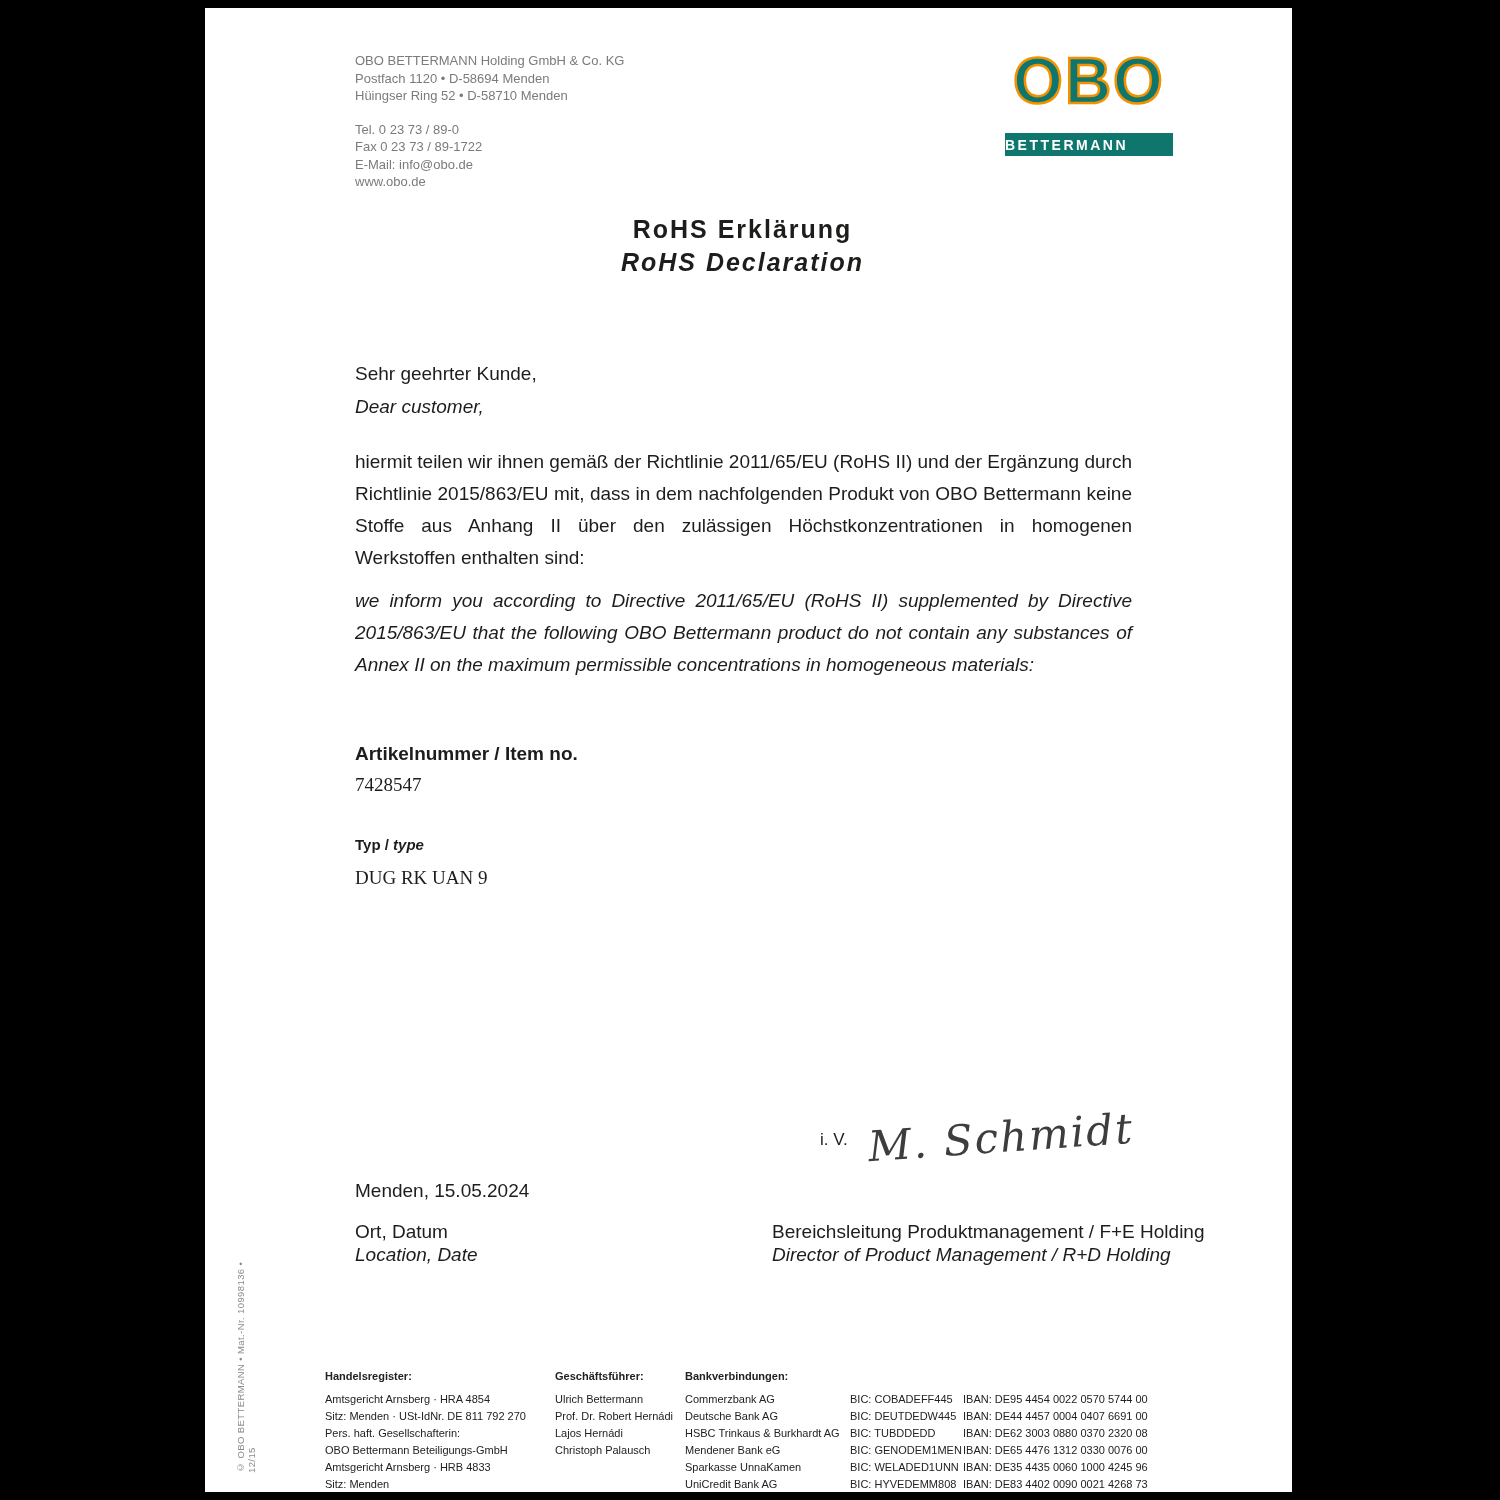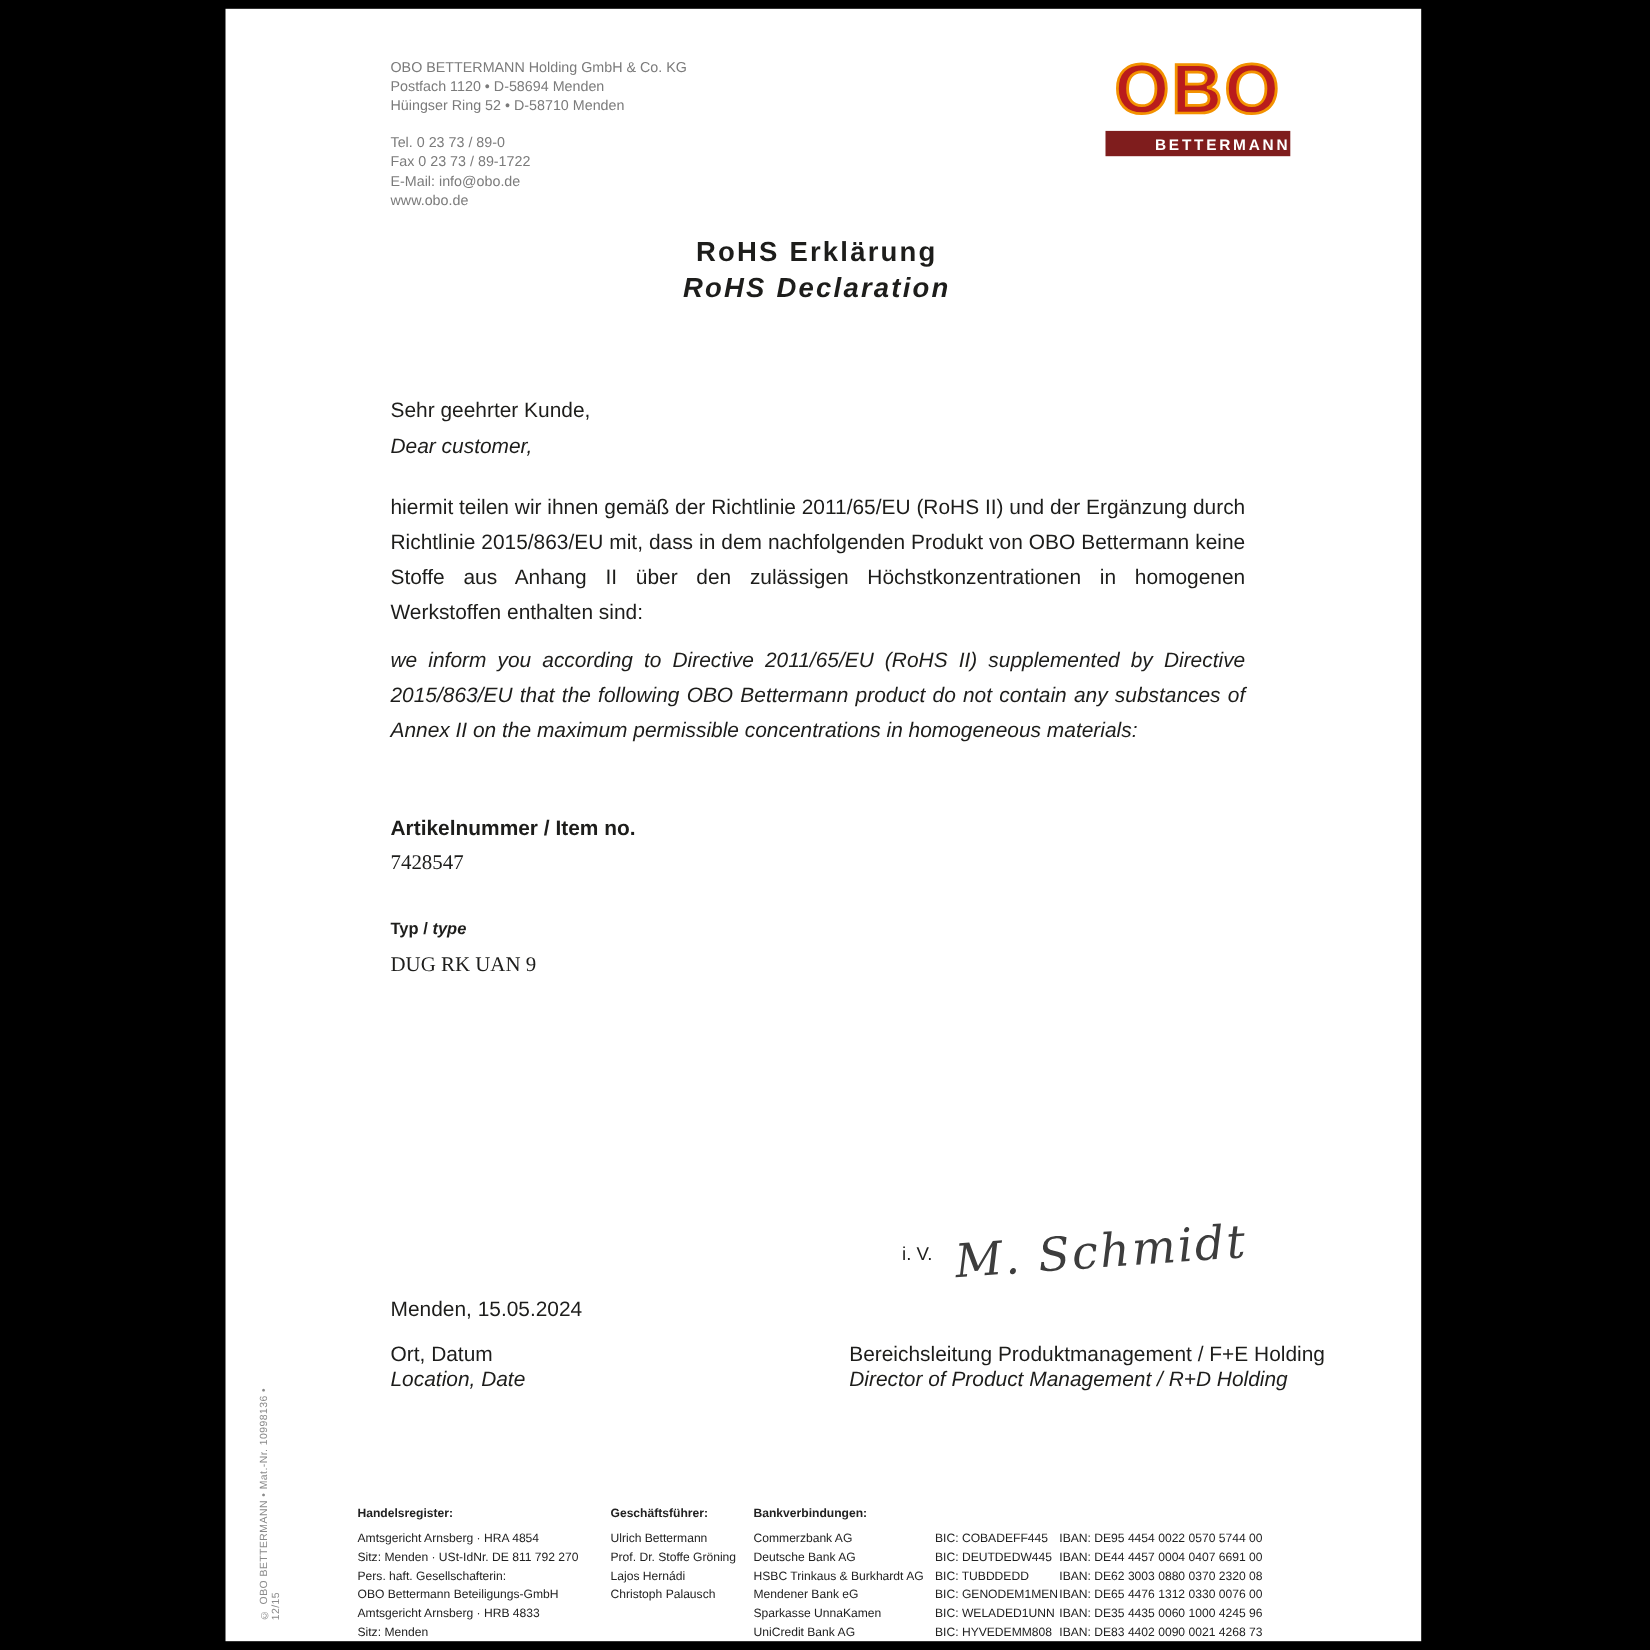--- a/index.html
+++ b/index.html
@@ -6,22 +6,22 @@
   html, body { width:1500px; height:1500px; background:#000; font-family:"Liberation Sans", sans-serif; }
   .page { position:absolute; left:205px; top:8px; width:1087px; height:1484px; background:#ffffff; color:#1d1d1b; overflow:hidden;padding-left:48px; }
   .abs { position:absolute; }
 
   
   .sender { left:150px; top:44px; font-size:13px; line-height:17.5px; color:#7b7b7b; }
   .sender .gap { height:16px; }
 
   
   .logo { left:800px; top:40px; width:168px; text-align:center; }
-  .logo-obo { font-size:64px; font-weight:bold; color:#b91c1c; -webkit-text-stroke:2.5px #f39200; letter-spacing:2px; line-height:1.05; }
-  .logo-bar { margin-top:4px; background:#7f1d1d; color:#ffffff; font-weight:bold; font-size:14px; letter-spacing:2.5px; text-align:right; padding:4px 0 3px 0; }
+  .logo-obo { font-size:64px; font-weight:bold; color:#0f766e; -webkit-text-stroke:2.5px #f39200; letter-spacing:2px; line-height:1.05; }
+  .logo-bar { margin-top:18px; background:#0f766e; color:#ffffff; font-weight:bold; font-size:14px; letter-spacing:2.5px; text-align:left; padding:4px 0 3px 0; }
 
   
   .title { left:150px; top:205px; width:775px; text-align:center; font-size:25px; font-weight:bold; letter-spacing:2px; line-height:33px; }
   .italic { font-style:italic; }
 
   
   .salutation { left:150px; top:349px; font-size:19px; line-height:33px; }
   .para-de { left:150px; top:438px; width:777px; font-size:19px; line-height:32px; text-align:justify; }
   .para-en { left:150px; top:577px; width:777px; font-size:19px; line-height:32px; text-align:justify; font-style:italic; }
 
@@ -118,21 +118,21 @@
       <div>Sitz: Menden · USt-IdNr. DE 811 792 270</div>
       <div>Pers. haft. Gesellschafterin:</div>
       <div>OBO Bettermann Beteiligungs-GmbH</div>
       <div>Amtsgericht Arnsberg · HRB 4833</div>
       <div>Sitz: Menden</div>
     </div>
 
     <div class="f-col f-col-management">
       <div class="f-head">Geschäftsführer:</div>
       <div>Ulrich Bettermann</div>
-      <div>Prof. Dr. Stoffe Gröning</div>
+      <div>Prof. Dr. Robert Hernádi</div>
       <div>Lajos Hernádi</div>
       <div>Christoph Palausch</div>
     </div>
 
     <div class="f-col f-col-banks">
       <div class="f-head">Bankverbindungen:</div>
       <div class="bank-grid">
         <div>Commerzbank AG</div>
         <div>BIC: COBADEFF445</div>
         <div>IBAN: DE95 4454 0022 0570 5744 00</div>

